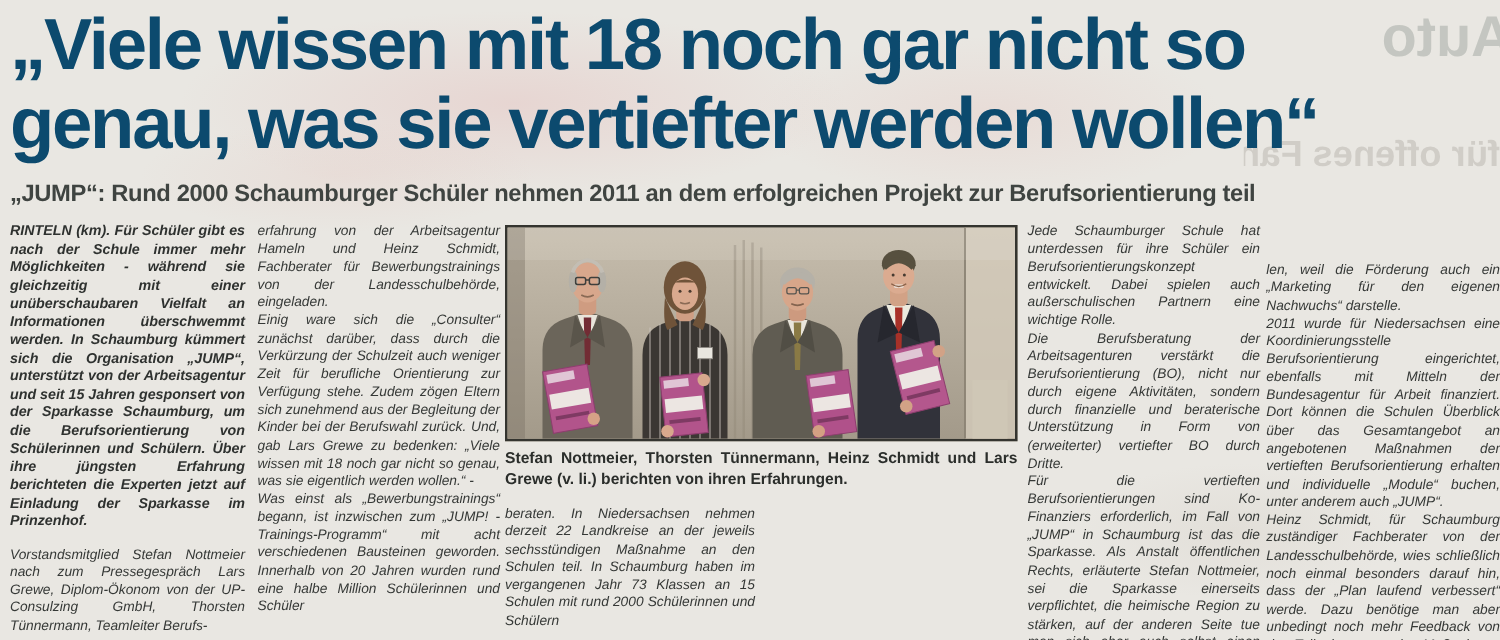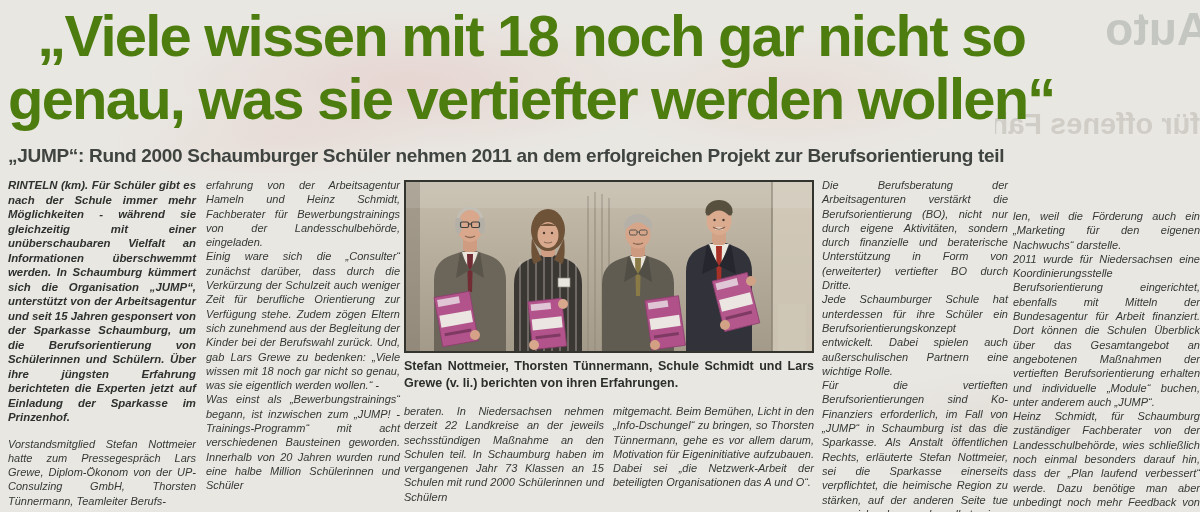--- a/index.html
+++ b/index.html
@@ -14,21 +14,21 @@
   .stain{position:absolute;pointer-events:none;}
   .s1{left:140px;top:8px;width:540px;height:150px;background:radial-gradient(ellipse at center, rgba(225,168,168,0.28), rgba(225,168,168,0) 70%);}
   .s2{left:600px;top:28px;width:380px;height:130px;background:radial-gradient(ellipse at center, rgba(228,180,175,0.22), rgba(228,180,175,0) 70%);}
   .s3{left:110px;top:96px;width:320px;height:90px;background:radial-gradient(ellipse at center, rgba(226,178,172,0.18), rgba(226,178,172,0) 70%);}
   .s4{left:860px;top:370px;width:260px;height:110px;background:radial-gradient(ellipse at center, rgba(205,198,188,0.25), rgba(205,198,188,0) 70%);}
   
   .ghost{position:absolute;font-weight:bold;transform:scaleX(-1);white-space:nowrap;pointer-events:none;overflow:hidden;}
   .ghost-auto{right:-10px;top:2px;width:170px;font-size:46px;color:#99a09a;opacity:0.45;}
   .ghost-fahren{left:995px;top:108px;width:205px;font-size:29px;color:#a9a49d;opacity:0.38;}
 
-  .headline{position:absolute;left:8px;top:4px;color:#4d7c0f;font-weight:bold;text-align:center;}
+  .headline{position:absolute;left:8px;top:4px;color:#0c4a6e;font-weight:bold;}
   .hl-line{font-size:58px;line-height:63px;letter-spacing:-1.8px;white-space:nowrap;}
   .subheadline{
     position:absolute;left:8px;top:145px;
     font-size:19px;font-weight:bold;letter-spacing:-0.3px;
     color:#3f4441;white-space:nowrap;
   }
 
   .col{position:absolute;top:178px;color:#35383 6;color:#353836;font-size:11px;line-height:14.3px;text-align:justify;font-style:italic;}
   .col p{margin:0;}
   .lead{font-weight:bold;font-size:11.4px;line-height:14.5px;color:#2e312f;}
@@ -64,21 +64,21 @@
   <div class="ghost ghost-fahren">für offenes Fahren</div>
 
   <div class="headline">
     <div class="hl-line">„Viele wissen mit 18 noch gar nicht so</div>
     <div class="hl-line">genau, was sie vertiefter werden wollen“</div>
   </div>
   <div class="subheadline">„JUMP“: Rund 2000 Schaumburger Schüler nehmen 2011 an dem erfolgreichen Projekt zur Berufsorientierung teil</div>
 
   <div class="col col1">
     <p class="lead">RINTELN (km). Für Schüler gibt es nach der Schule immer mehr Möglichkeiten - während sie gleichzeitig mit einer unüberschaubaren Vielfalt an Informationen überschwemmt werden. In Schaumburg kümmert sich die Organisation „JUMP“, unterstützt von der Arbeitsagentur und seit 15 Jahren gesponsert von der Sparkasse Schaumburg, um die Berufsorientierung von Schülerinnen und Schülern. Über ihre jüngsten Erfahrung berichteten die Experten jetzt auf Einladung der Sparkasse im Prinzenhof.</p>
-    <p class="spaced">Vorstandsmitglied Stefan Nottmeier hatte zum Pressegespräch Lars Grewe, Diplom-Ökonom von der UP-Consulzing GmbH, Thorsten Tünnermann, Teamleiter Berufs-</p>
+    <p class="spaced">Vorstandsmitglied Stefan Nottmeier nach zum Pressegespräch Lars Grewe, Diplom-Ökonom von der UP-Consulzing GmbH, Thorsten Tünnermann, Teamleiter Berufs-</p>
   </div>
 
   <div class="col col2">
     <p>erfahrung von der Arbeitsagentur Hameln und Heinz Schmidt, Fachberater für Bewerbungstrainings von der Landesschulbehörde, eingeladen.</p>
     <p>Einig ware sich die „Consulter“ zunächst darüber, dass durch die Verkürzung der Schulzeit auch weniger Zeit für berufliche Orientierung zur Verfügung stehe. Zudem zögen Eltern sich zunehmend aus der Begleitung der Kinder bei der Berufswahl zurück. Und, gab Lars Grewe zu bedenken: „Viele wissen mit 18 noch gar nicht so genau, was sie eigentlich werden wollen.“ -</p>
     <p>Was einst als „Bewerbungstrainings“ begann, ist inzwischen zum „JUMP! - Trainings-Programm“ mit acht verschiedenen Bausteinen geworden. Innerhalb von 20 Jahren wurden rund eine halbe Million Schülerinnen und Schüler</p>
   </div>
 
   <div class="photo-frame">
     <svg viewBox="0 0 406 169" preserveAspectRatio="none">
@@ -203,32 +203,29 @@
           <rect x="314.5" y="97" width="22" height="7" fill="#e7dae2" opacity="0.85"></rect>
           <rect x="314" y="114" width="32" height="12" fill="#ece6e2"></rect>
           <rect x="316" y="132" width="27" height="3" fill="#7e3a63"></rect>
         </g>
         <circle cx="319" cy="143" r="5" fill="#d2a286"></circle>
         <circle cx="345" cy="99" r="5" fill="#d2a286"></circle>
       </g>
     </svg>
   </div>
 
-  <div class="caption">Stefan Nottmeier, Thorsten Tünnermann, Schule Schmidt und Lars Grewe (v. li.) berichten von ihren Erfahrungen.</div>
+  <div class="caption">Stefan Nottmeier, Thorsten Tünnermann, Heinz Schmidt und Lars Grewe (v. li.) berichten von ihren Erfahrungen.</div>
 
   <div class="col col3">
     <p>beraten. In Niedersachsen nehmen derzeit 22 Landkreise an der jeweils sechsstündigen Maßnahme an den Schulen teil. In Schaumburg haben im vergangenen Jahr 73 Klassen an 15 Schulen mit rund 2000 Schülerinnen und Schülern</p>
   </div>
-  <div class="col col4">
-    <p>mitgemacht. Beim Bemühen, Licht in den „Info-Dschungel“ zu bringen, so Thorsten Tünnermann, gehe es vor allem darum, Motivation für Eigeninitiative aufzubauen. Dabei sei „die Netzwerk-Arbeit der beteiligten Organisationen das A und O“.</p>
-  </div>
 
   <div class="col col5">
+    <p>Jede Schaumburger Schule hat unterdessen für ihre Schüler ein Berufsorientierungskonzept entwickelt. Dabei spielen auch außerschulischen Partnern eine wichtige Rolle.</p>
     <p>Die Berufsberatung der Arbeitsagenturen verstärkt die Berufsorientierung (BO), nicht nur durch eigene Aktivitäten, sondern durch finanzielle und beraterische Unterstützung in Form von (erweiterter) vertiefter BO durch Dritte.</p>
-    <p>Jede Schaumburger Schule hat unterdessen für ihre Schüler ein Berufsorientierungskonzept entwickelt. Dabei spielen auch außerschulischen Partnern eine wichtige Rolle.</p>
     <p>Für die vertieften Berufsorientierungen sind Ko-Finanziers erforderlich, im Fall von „JUMP“ in Schaumburg ist das die Sparkasse. Als Anstalt öffentlichen Rechts, erläuterte Stefan Nottmeier, sei die Sparkasse einerseits verpflichtet, die heimische Region zu stärken, auf der anderen Seite tue man sich aber auch selbst einen Gefal-</p>
   </div>
 
   <div class="col col6">
     <p>len, weil die Förderung auch ein „Marketing für den eigenen Nachwuchs“ darstelle.</p>
     <p>2011 wurde für Niedersachsen eine Koordinierungsstelle Berufsorientierung eingerichtet, ebenfalls mit Mitteln der Bundesagentur für Arbeit finanziert. Dort können die Schulen Überblick über das Gesamtangebot an angebotenen Maßnahmen der vertieften Berufsorientierung erhalten und individuelle „Module“ buchen, unter anderem auch „JUMP“.</p>
     <p>Heinz Schmidt, für Schaumburg zuständiger Fachberater von der Landesschulbehörde, wies schließlich noch einmal besonders darauf hin, dass der „Plan laufend verbessert“ werde. Dazu benötige man aber unbedingt noch mehr Feedback von den Teilnehmern an den Maßnahmen in den Schulen.</p>
   </div>
 
 </div>

